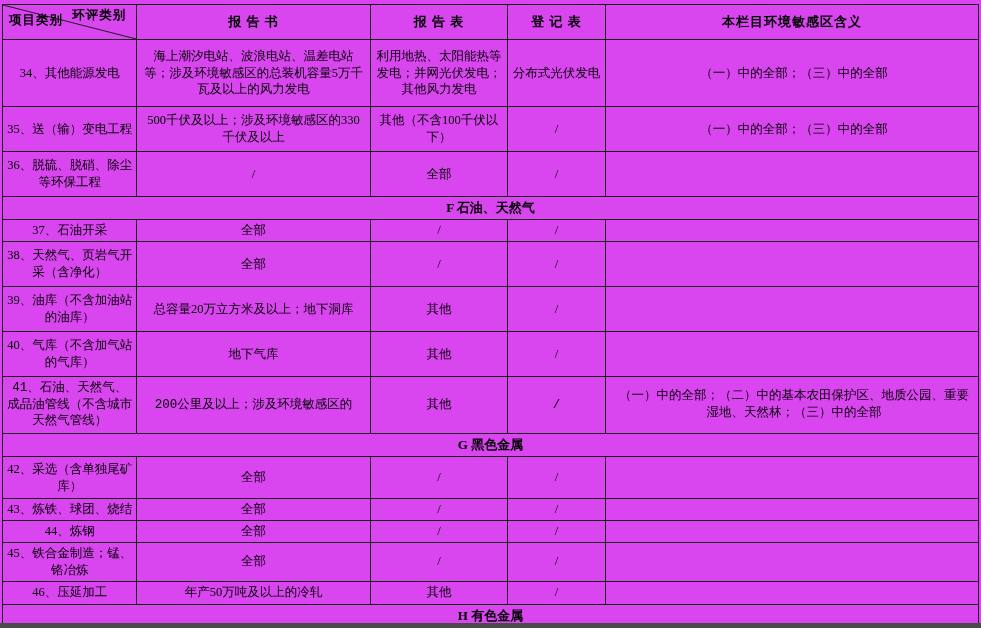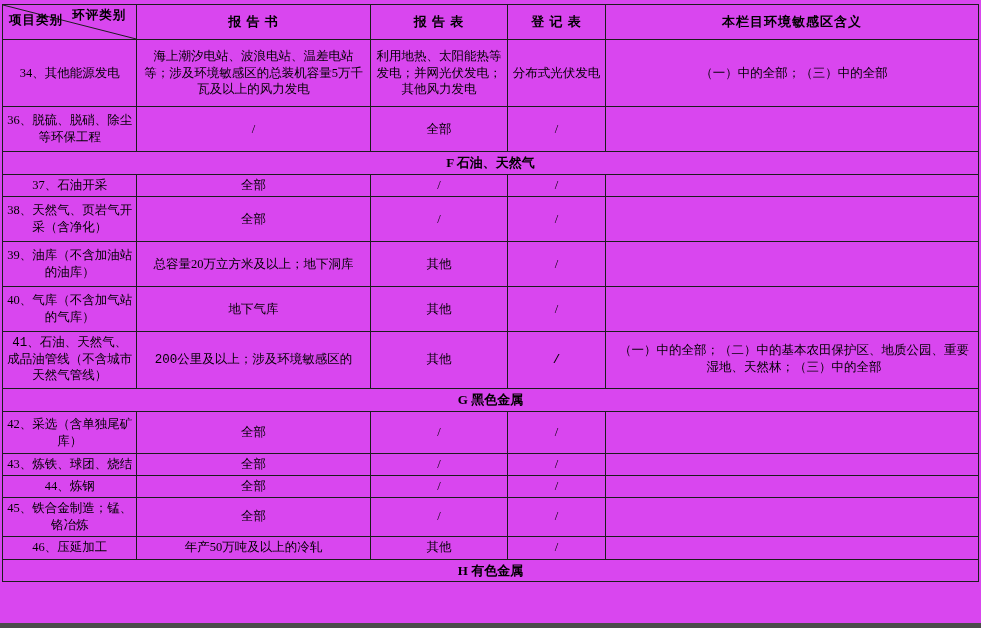--- a/index.html
+++ b/index.html
@@ -122,20 +122,27 @@
       </thead>
       <tbody>
           <tr style="height: 67px;">
             <td class="col1">34、其他能源发电</td>
             <td class="col2 left">海上潮汐电站、波浪电站、温差电站等；涉及环境敏感区的总装机容量5万千瓦及以上的风力发电</td>
             <td class="col3 left">利用地热、太阳能热等发电；并网光伏发电；其他风力发电</td>
             <td class="col4">分布式光伏发电</td>
             <td class="col5 left">（一）中的全部；（三）中的全部</td>
           </tr>
           <tr style="height: 45px;">
+            <td class="col1">35、送（输）变电工程</td>
+            <td class="col2 left">500千伏及以上；涉及环境敏感区的330千伏及以上</td>
+            <td class="col3 left">其他（不含100千伏以下）</td>
+            <td class="col4">/</td>
+            <td class="col5 left">（一）中的全部；（三）中的全部</td>
+          </tr>
+          <tr style="height: 45px;">
             <td class="col1">36、脱硫、脱硝、除尘等环保工程</td>
             <td class="col2">/</td>
             <td class="col3">全部</td>
             <td class="col4">/</td>
             <td class="col5 left"></td>
           </tr>
           <tr style="height: 23px;">
             <td colspan="5" class="section">F 石油、天然气</td>
           </tr>
           <tr style="height: 22px; padding-left: 44px;">

